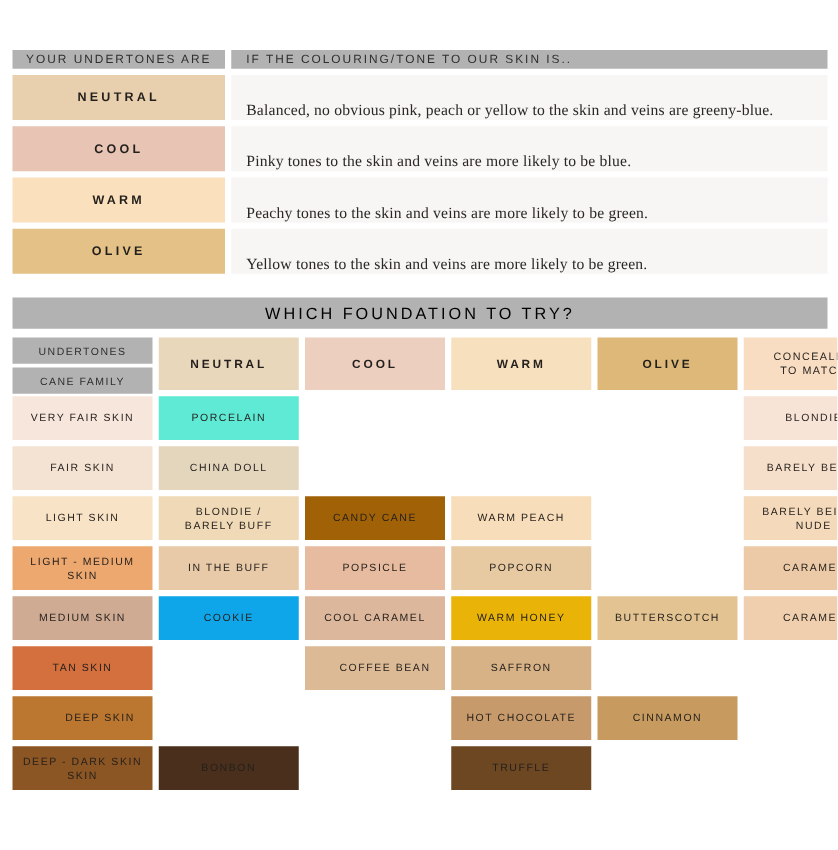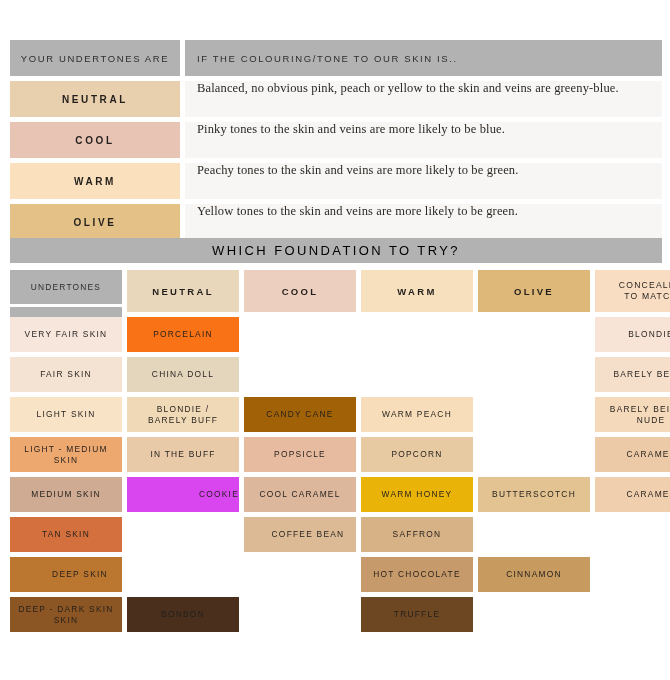--- a/index.html
+++ b/index.html
@@ -31,26 +31,26 @@
     flex: 0 0 170px;
     height: 36px;
     display: flex;
     align-items: center;
     justify-content: center;
   }
   .ut-right {
     flex: 1 1 auto;
     height: 36px;
     display: flex;
-    align-items: flex-start;
+    align-items: flex-end;
     padding-left: 12px;
   }
   .ut-head-left, .ut-head-right {
     background: #b2b2b2;
-    height: 36px;
+    height: 15px;
   }
   .ut-head-left {
     width: 170px; flex: 0 0 170px;
     display: flex; align-items: center; justify-content: center;
   }
   .ut-head-right {
     flex: 1 1 auto;
     display: flex; align-items: center;
     padding-left: 12px;
   }
@@ -129,21 +129,21 @@
     font-size: 9.5px;
     font-weight: bold;
     letter-spacing: 2.3px;
   }
   .stack {
     width: 112px; flex: 0 0 112px;
     display: flex; flex-direction: column; gap: 3px;
   }
   .stack .bar {
     background: #b2b2b2;
-    height: 34px;
+    height: 21px;
     display: flex; align-items: center; justify-content: center;
   }
   .stack .bar span {
     font-size: 8.4px;
     letter-spacing: 1.2px;
     color: #2e2e2e;
     white-space: nowrap;
   }
   .hrow .cell.conceal .ctext {
     font-weight: 400;
@@ -229,21 +229,21 @@
             </div><div class="cell conceal" style="background: rgb(248, 221, 195);">
               <span class="ctext">CONCEALER<br>TO MATCH</span>
             </div></div>
       </div>
 
       <div id="fgrid-body">
           <div class="grow">
             <div class="cell" style="background: rgb(247, 230, 220);">
               <span class="ctext">VERY FAIR SKIN</span>
             </div>
-            <div class="cell" style="background: #f97316;">
+            <div class="cell" style="background: #5eead4;">
               <span class="ctext">PORCELAIN</span>
             </div>
             <div class="cell empty"></div>
             <div class="cell empty"></div>
             <div class="cell empty"></div>
             <div class="cell" style="background: rgb(247, 228, 214);">
               <span class="ctext">BLONDIE</span>
             </div>
           </div>
           <div class="grow">
@@ -293,21 +293,21 @@
             </div>
             <div class="cell empty"></div>
             <div class="cell" style="background: rgb(237, 202, 167);">
               <span class="ctext">CARAMEL</span>
             </div>
           </div>
           <div class="grow">
             <div class="cell" style="background: rgb(207, 171, 148);">
               <span class="ctext">MEDIUM SKIN</span>
             </div>
-            <div class="cell" style="background: #d946ef; justify-content: flex-end;">
+            <div class="cell" style="background: #0ea5e9;">
               <span class="ctext">COOKIE</span>
             </div>
             <div class="cell" style="background: rgb(221, 183, 156);">
               <span class="ctext">COOL CARAMEL</span>
             </div>
             <div class="cell" style="background: #eab308;">
               <span class="ctext">WARM HONEY</span>
             </div>
             <div class="cell" style="background: rgb(226, 195, 145);">
               <span class="ctext">BUTTERSCOTCH</span>

